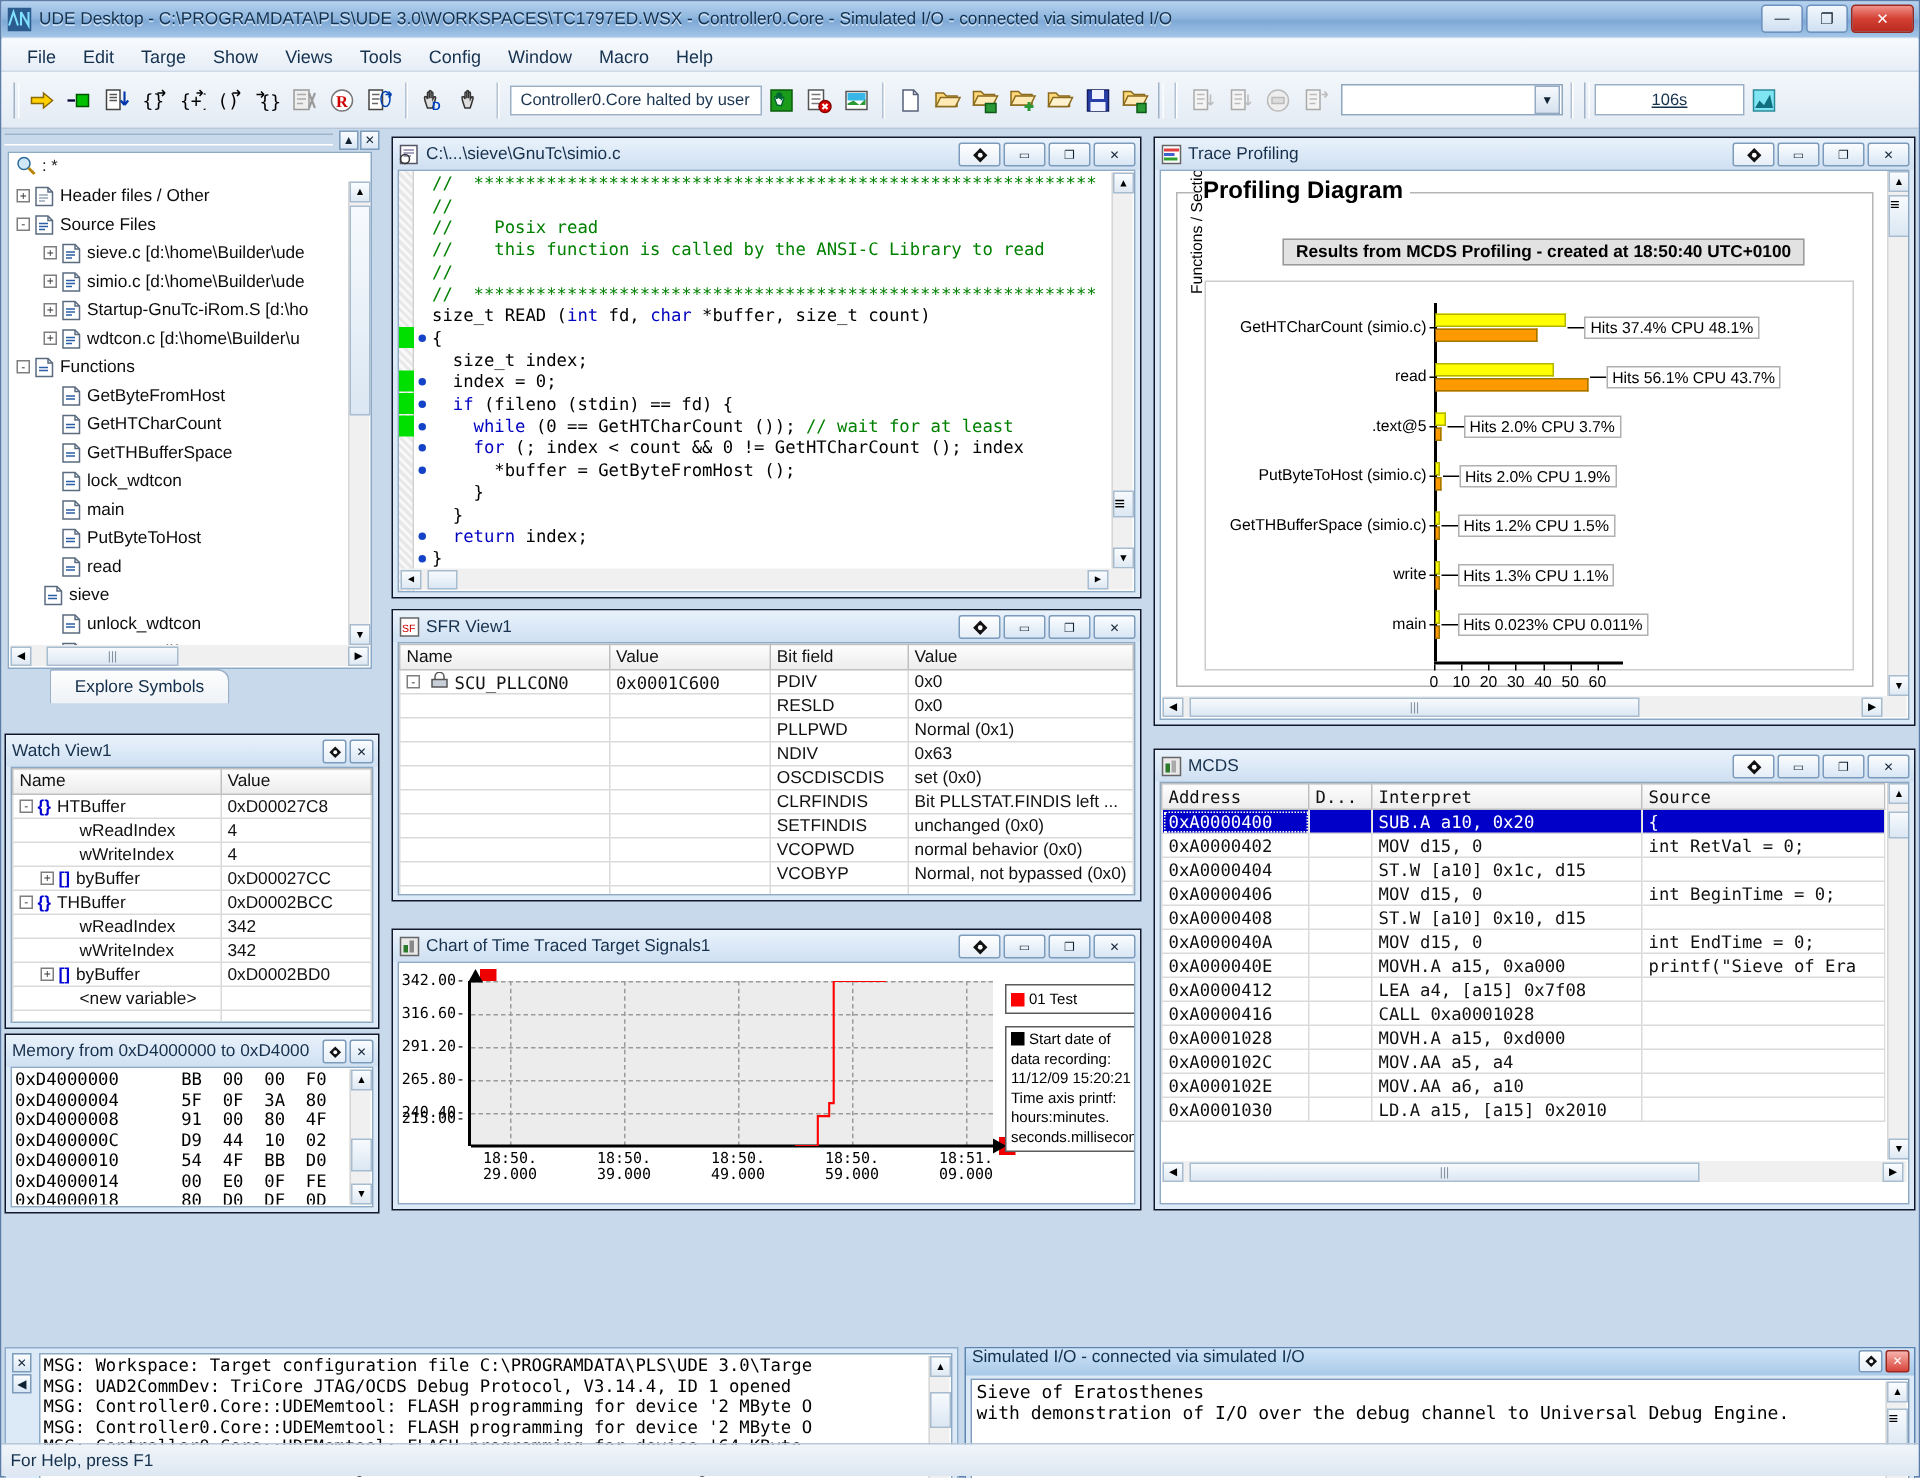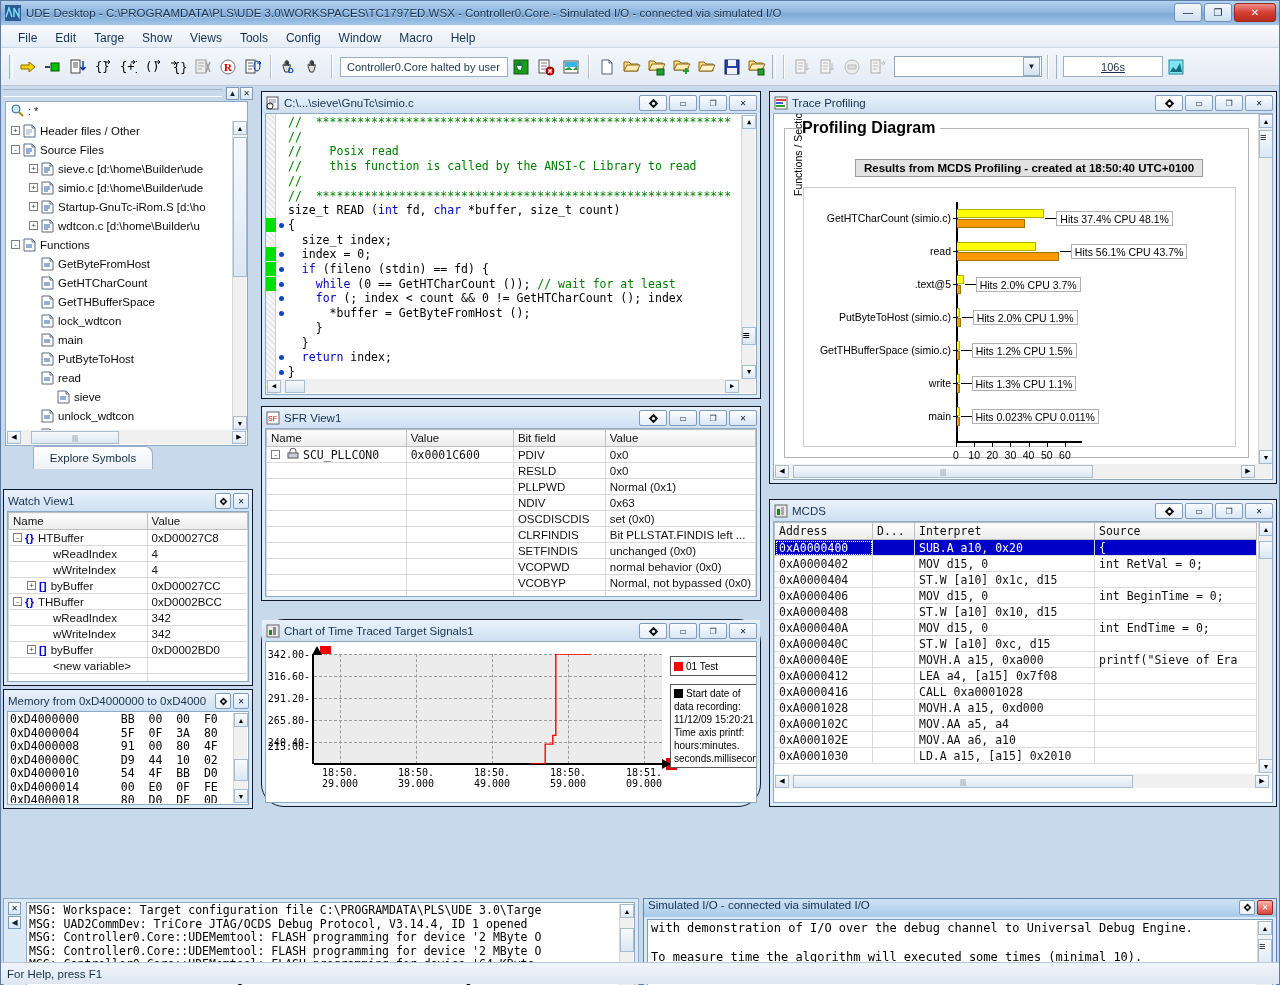--- a/index.html
+++ b/index.html
@@ -566,21 +566,21 @@
             </div>
             <div class="tnode" style="padding-left:22px">
         <span class="tspace"></span>
               <span class="ticon"><svg width="13" height="14" viewBox="0 0 13 14">
                   <path d="M1 1h8l3 3v9H1z" fill="#fff" stroke="#5a6b80"></path>
                   <path d="M9 1v3h3" fill="none" stroke="#5a6b80"></path>
                   <path d="M3 7h6M3 9h6" stroke="#2a5fa8"></path>
                 </svg></span>
         <span>read</span>
             </div>
-            <div class="tnode" style="padding-left:38px">
+            <div class="tnode" style="padding-left:10px">
         <span class="tspace"></span>
               <span class="ticon"><svg width="13" height="14" viewBox="0 0 13 14">
                   <path d="M1 1h8l3 3v9H1z" fill="#fff" stroke="#5a6b80"></path>
                   <path d="M9 1v3h3" fill="none" stroke="#5a6b80"></path>
                   <path d="M3 7h6M3 9h6" stroke="#2a5fa8"></path>
                 </svg></span>
         <span>sieve</span>
             </div>
             <div class="tnode" style="padding-left:22px">
         <span class="tspace"></span>
@@ -915,21 +915,21 @@
                 <td></td>
                 <td></td>
                 <td></td>
                 <td></td>
               </tr>
             </tbody>
         </table>
       </div>
     </div>
 
-    <div class="win" style="left:260px; top:533px; width:500px; height:188px;border-radius:23px;">
+    <div class="win" style="left:260px; top:533px; width:500px; height:188px;">
       <div class="win-title">
         <span class="wt-icon">
           <svg width="14" height="14" viewBox="0 0 14 14">
               <rect x="1" y="1" width="12" height="12" fill="#e9e9e9" stroke="#666"></rect>
               <rect x="3" y="6" width="3" height="5" fill="#2a7a2a"></rect>
               <rect x="7" y="3" width="3" height="8" fill="#888"></rect>
             </svg>
         </span>
         <span class="wt-label">Chart of Time Traced Target Signals1</span>
         <div class="wbtns">
@@ -1166,26 +1166,20 @@
       <td>ST.W [a10] 0x10, d15</td>
       <td></td>
                 </tr>
                 <tr class="mcds-row">
       <td>0xA000040A</td>
       <td></td>
       <td>MOV d15, 0</td>
       <td>int EndTime = 0;</td>
                 </tr>
                 <tr class="mcds-row">
-      <td>0xA000040C</td>
-      <td></td>
-      <td>ST.W [a10] 0xc, d15</td>
-      <td></td>
-                </tr>
-                <tr class="mcds-row">
       <td>0xA000040E</td>
       <td></td>
       <td>MOVH.A a15, 0xa000</td>
       <td>printf("Sieve of Era</td>
                 </tr>
                 <tr class="mcds-row">
       <td>0xA0000412</td>
       <td></td>
       <td>LEA a4, [a15] 0x7f08</td>
       <td></td>
@@ -1268,20 +1262,21 @@
             <svg width="9" height="9" viewBox="0 0 9 9">
                 <path d="M4.5 0.6 L8.4 4.5 L4.5 8.4 L0.6 4.5 Z" fill="#111"></path>
                 <circle cx="4.5" cy="4.5" r="1.3" fill="#fff"></circle>
               </svg>
           </div>
           <div class="wbtn" style="width:16px;height:15px;background:linear-gradient(#f7b3ad,#d8443a);color:#fff;border-color:#9a2a20">✕</div>
         </div>
       </div>
       <div class="sio-body">
         <div id="sio-lines" style="position:absolute;left:3px;top:1px;right:16px;bottom:1px;overflow:hidden;">
+            <div class="sio-line">Sieve of Eratosthenes</div>
             <div class="sio-line">with demonstration of I/O over the debug channel to Universal Debug Engine.</div>
             <div class="sio-line">&nbsp;</div>
             <div class="sio-line">To measure time the algorithm will executed some times (minimal 10).</div>
             <div class="sio-line">&nbsp;</div>
           </div>
         <div class="vscroll" style="top:1px;bottom:1px;">
           <div class="arw">▲</div>
           <div class="thumb" style="top:18px;height:28px">≡</div>
 
         </div>

